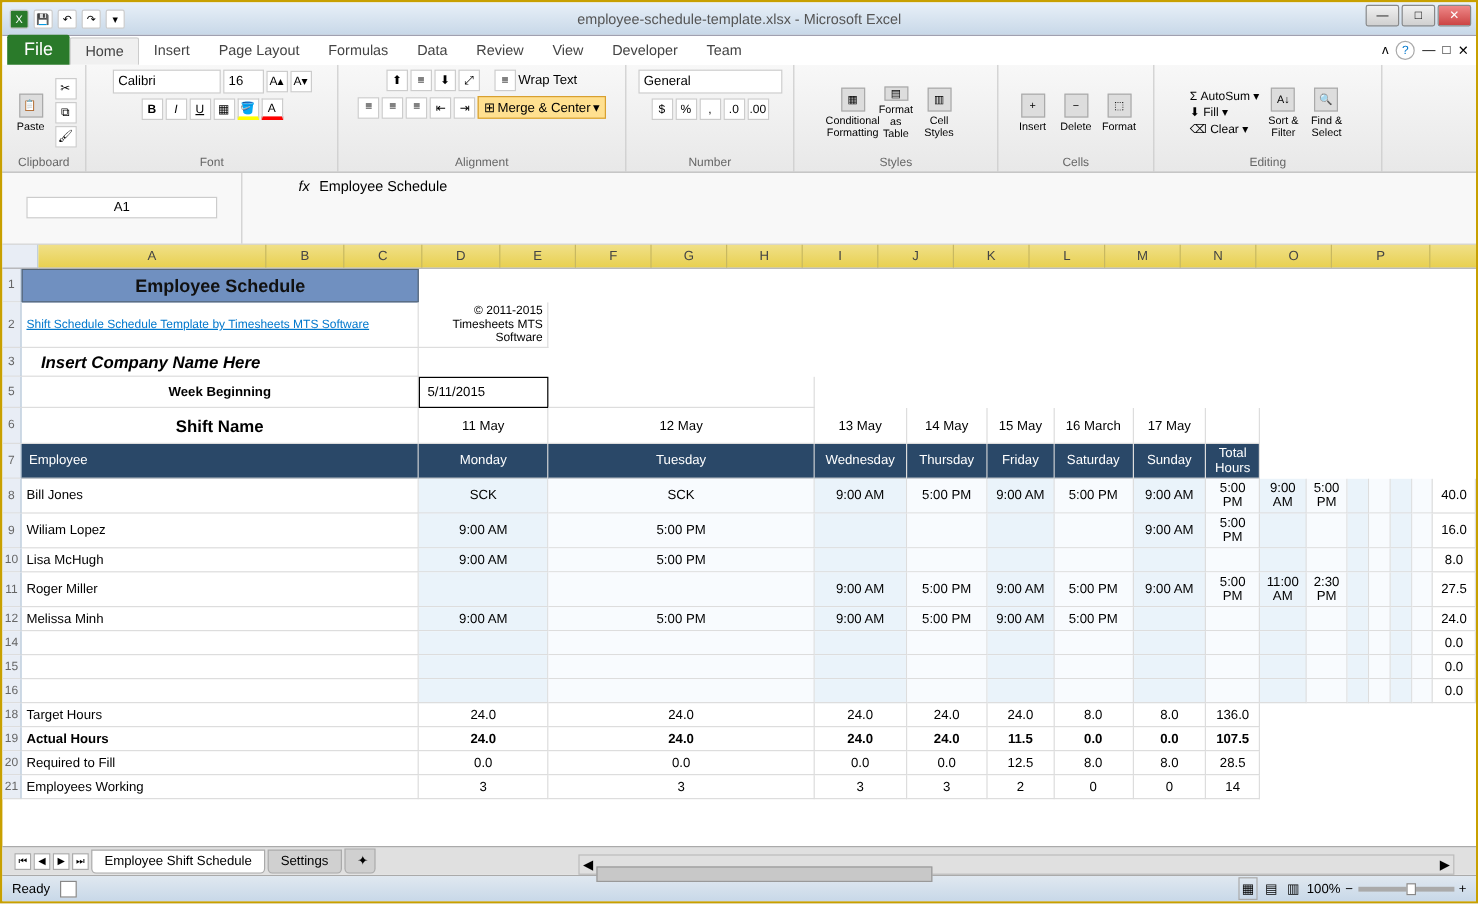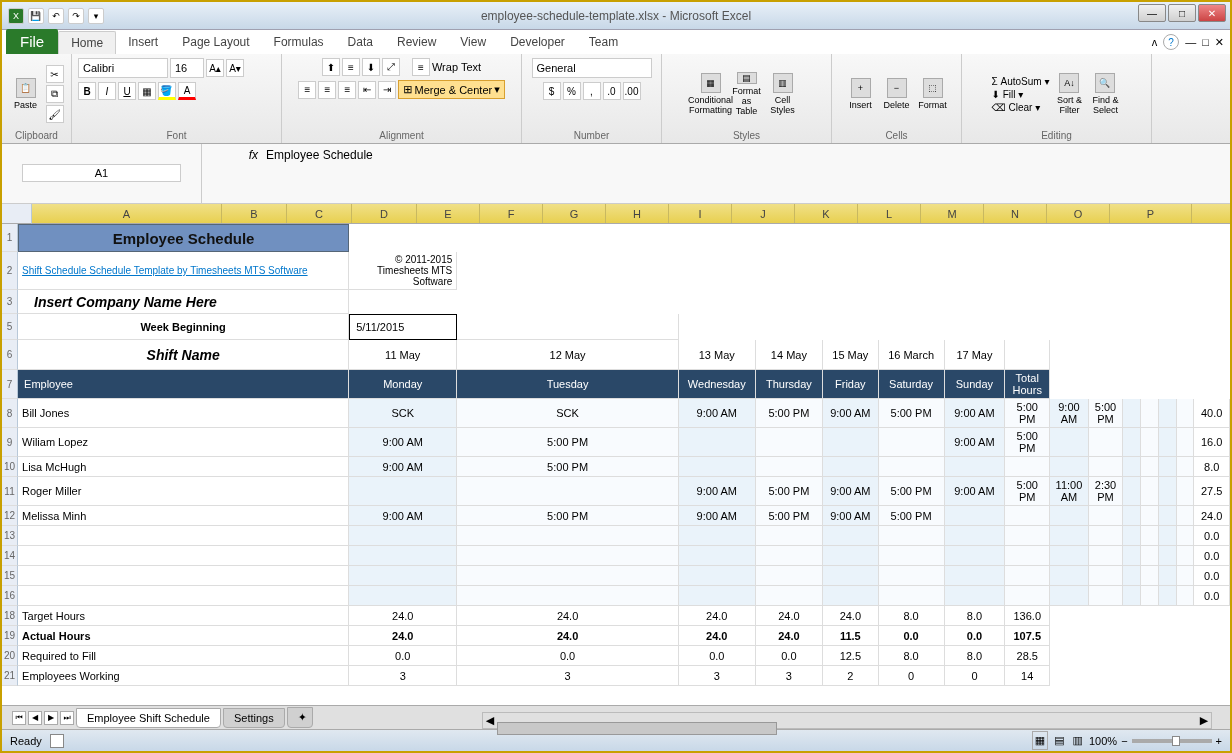--- a/index.html
+++ b/index.html
@@ -42,21 +42,21 @@
 .grid { display:table; width:100%; }
 .gr-row { display:table-row; }
 .gr-cell { display:table-cell; border-right:1px solid #ddd; border-bottom:1px solid #ddd; padding:0; vertical-align:middle; }
 .rh { width:30px; background:#e8edf5; border-right:1px solid #b8c8d8; text-align:center; font-size:10px; color:#666; }
 .title-row { background:#7090c0; color:#111; font-weight:bold; text-align:center; font-size:15px; height:28px; border:1px solid #567; }
 .link-row { font-size:10px; color:#07c; text-decoration:underline; padding:2px 4px; }
 .copy-row { font-size:10px; text-align:right; padding:2px 4px; }
 .company { font-style:italic; font-weight:bold; font-size:14px; padding:2px 16px; }
 .wb-lbl { font-weight:bold; padding:2px 6px; text-align:center; }
 .wb-date { border:1px solid #000 !important; padding:2px 6px; }
-.shiftname { font-weight:bold; font-style:italic; font-size:14px; text-align:center; }
+.shiftname { font-weight:bold; font-size:14px; text-align:center; }
 .dhead { background:#2a4868; color:#fff; text-align:center; font-size:11px; padding:2px; }
 .dhead.emp { text-align:left; padding-left:6px; }
 .datecell { text-align:center; font-size:11px; }
 .ecell { padding:2px 4px; font-size:11px; }
 .tcell { text-align:center; font-size:11px; background:#eaf3fa; padding:2px; }
 .oddtime { background:#f8fbfe; }
 .totcell { text-align:center; font-size:11px; }
 .bold { font-weight:bold; }
 .sheet-tabs { height:24px; background:#e0e0e0; display:flex; align-items:center; border-top:1px solid #aaa; padding-left:10px; gap:2px; position:relative; }
 .nav-arr { display:flex; gap:2px; }
@@ -125,21 +125,21 @@
         </div>
         <div class="vstack">
           <div class="smicon">✂</div>
           <div class="smicon">⧉</div>
           <div class="smicon">🖌</div>
         </div>
       </div>
       <div class="grp-label">Clipboard</div>
     </div>
     <div class="grp" style="width:210px">
-      <div class="grp-body vstack" style="align-items:flex-start;gap:4px;width:100%">
+      <div class="grp-body vstack" style="align-items:center;gap:4px;width:100%">
         <div class="fontrow">
           <div class="fontsel" style="width:90px">Calibri</div>
           <div class="fontsel" style="width:34px">16</div>
           <div class="smicon">A▴</div>
           <div class="smicon">A▾</div>
         </div>
         <div class="fontrow">
           <div class="smicon">
               <b>B</b>
             </div>
@@ -418,39 +418,20 @@
             <div class="gr-cell tcell oddtime" style="width: 63px;"></div>
             <div class="gr-cell tcell" style="width: 63px;"></div>
             <div class="gr-cell tcell oddtime" style="width: 63px;"></div>
             <div class="gr-cell tcell" style="width: 63px;"></div>
             <div class="gr-cell tcell oddtime" style="width: 63px;"></div>
             <div class="gr-cell tcell" style="width: 63px;"></div>
             <div class="gr-cell tcell oddtime" style="width: 63px;"></div>
             <div class="gr-cell totcell" style="width: 82px;">24.0</div>
           </div>
           <div class="gr-row">
-            <div class="gr-cell rh" style="height: 20px;">13</div>
-            <div class="gr-cell ecell" style="width: 190px;"></div>
-            <div class="gr-cell tcell" style="width: 65px;"></div>
-            <div class="gr-cell tcell oddtime" style="width: 65px;"></div>
-            <div class="gr-cell tcell" style="width: 65px;"></div>
-            <div class="gr-cell tcell oddtime" style="width: 63px;"></div>
-            <div class="gr-cell tcell" style="width: 63px;"></div>
-            <div class="gr-cell tcell oddtime" style="width: 63px;"></div>
-            <div class="gr-cell tcell" style="width: 63px;"></div>
-            <div class="gr-cell tcell oddtime" style="width: 63px;"></div>
-            <div class="gr-cell tcell" style="width: 63px;"></div>
-            <div class="gr-cell tcell oddtime" style="width: 63px;"></div>
-            <div class="gr-cell tcell" style="width: 63px;"></div>
-            <div class="gr-cell tcell oddtime" style="width: 63px;"></div>
-            <div class="gr-cell tcell" style="width: 63px;"></div>
-            <div class="gr-cell tcell oddtime" style="width: 63px;"></div>
-            <div class="gr-cell totcell" style="width: 82px;">0.0</div>
-          </div>
-          <div class="gr-row">
             <div class="gr-cell rh" style="height: 20px;">14</div>
             <div class="gr-cell ecell" style="width: 190px;"></div>
             <div class="gr-cell tcell" style="width: 65px;"></div>
             <div class="gr-cell tcell oddtime" style="width: 65px;"></div>
             <div class="gr-cell tcell" style="width: 65px;"></div>
             <div class="gr-cell tcell oddtime" style="width: 63px;"></div>
             <div class="gr-cell tcell" style="width: 63px;"></div>
             <div class="gr-cell tcell oddtime" style="width: 63px;"></div>
             <div class="gr-cell tcell" style="width: 63px;"></div>
             <div class="gr-cell tcell oddtime" style="width: 63px;"></div>

